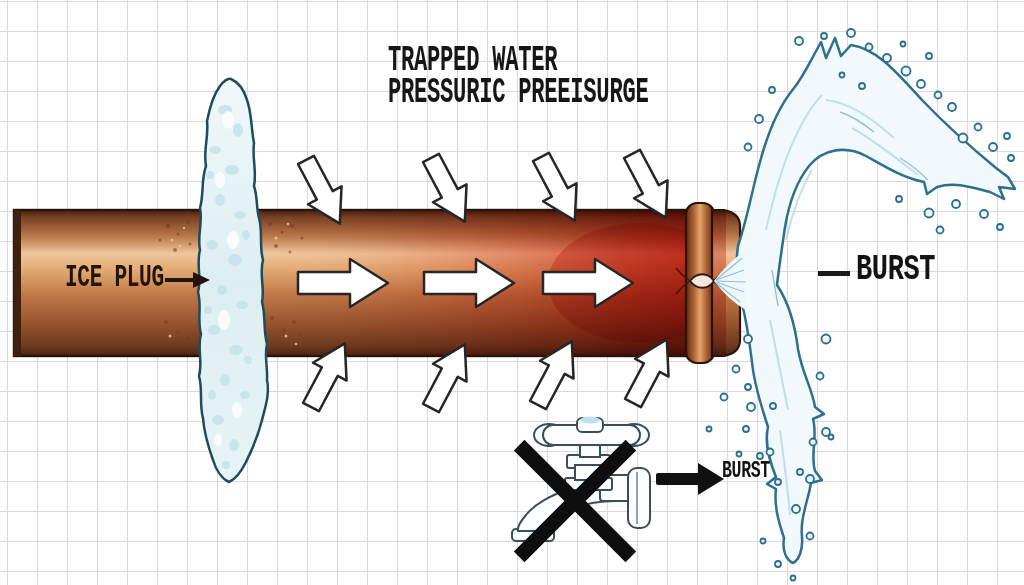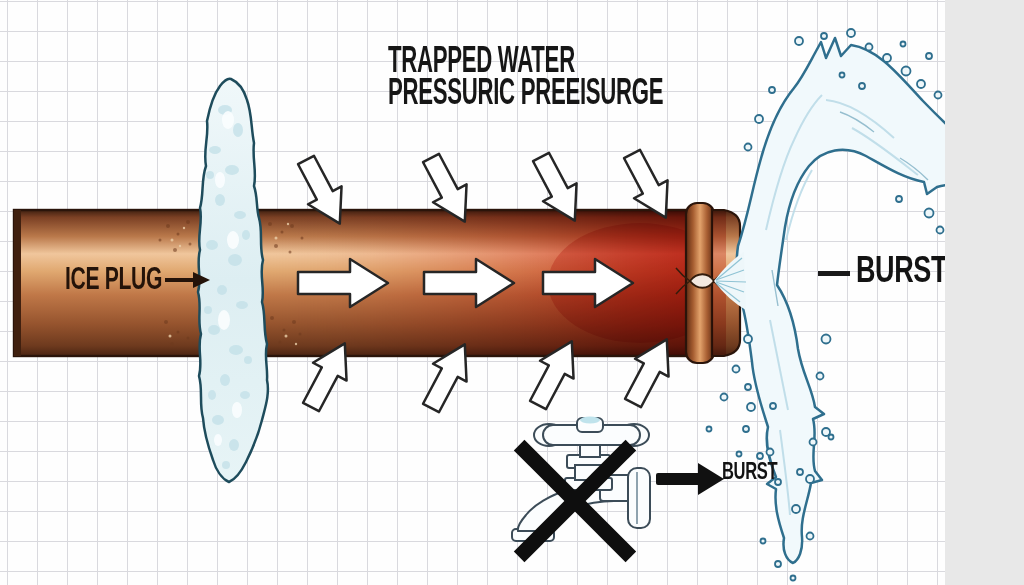--- a/index.html
+++ b/index.html
@@ -1,26 +1,26 @@
 <!DOCTYPE html>
 <html><head>
 <meta charset="utf-8">
 <style>
   html,body{margin:0;padding:0;background:#e8e8e8;}
   .stage{
     position:relative;
-    width:945px;height:585px;
+    width:1024px;height:585px;
     overflow:hidden;
     background-color:#fefefe;
     background-image:
       linear-gradient(to right, #d9d9de 1px, transparent 1px),
       linear-gradient(to bottom, #d9d9de 1px, transparent 1px);
     background-size:30px 30px;
     background-position:7px 1px;
-    font-family:Liberation Sans, sans-serif;
+    font-family:Liberation Mono, monospace;
   }
   .art{position:absolute;left:0;top:0;}
   .lbl{
     position:absolute;
     color:#1a1a1a;
     font-weight:700;
     white-space:nowrap;
     transform-origin:left top;
     letter-spacing:-0.5px;
   }

